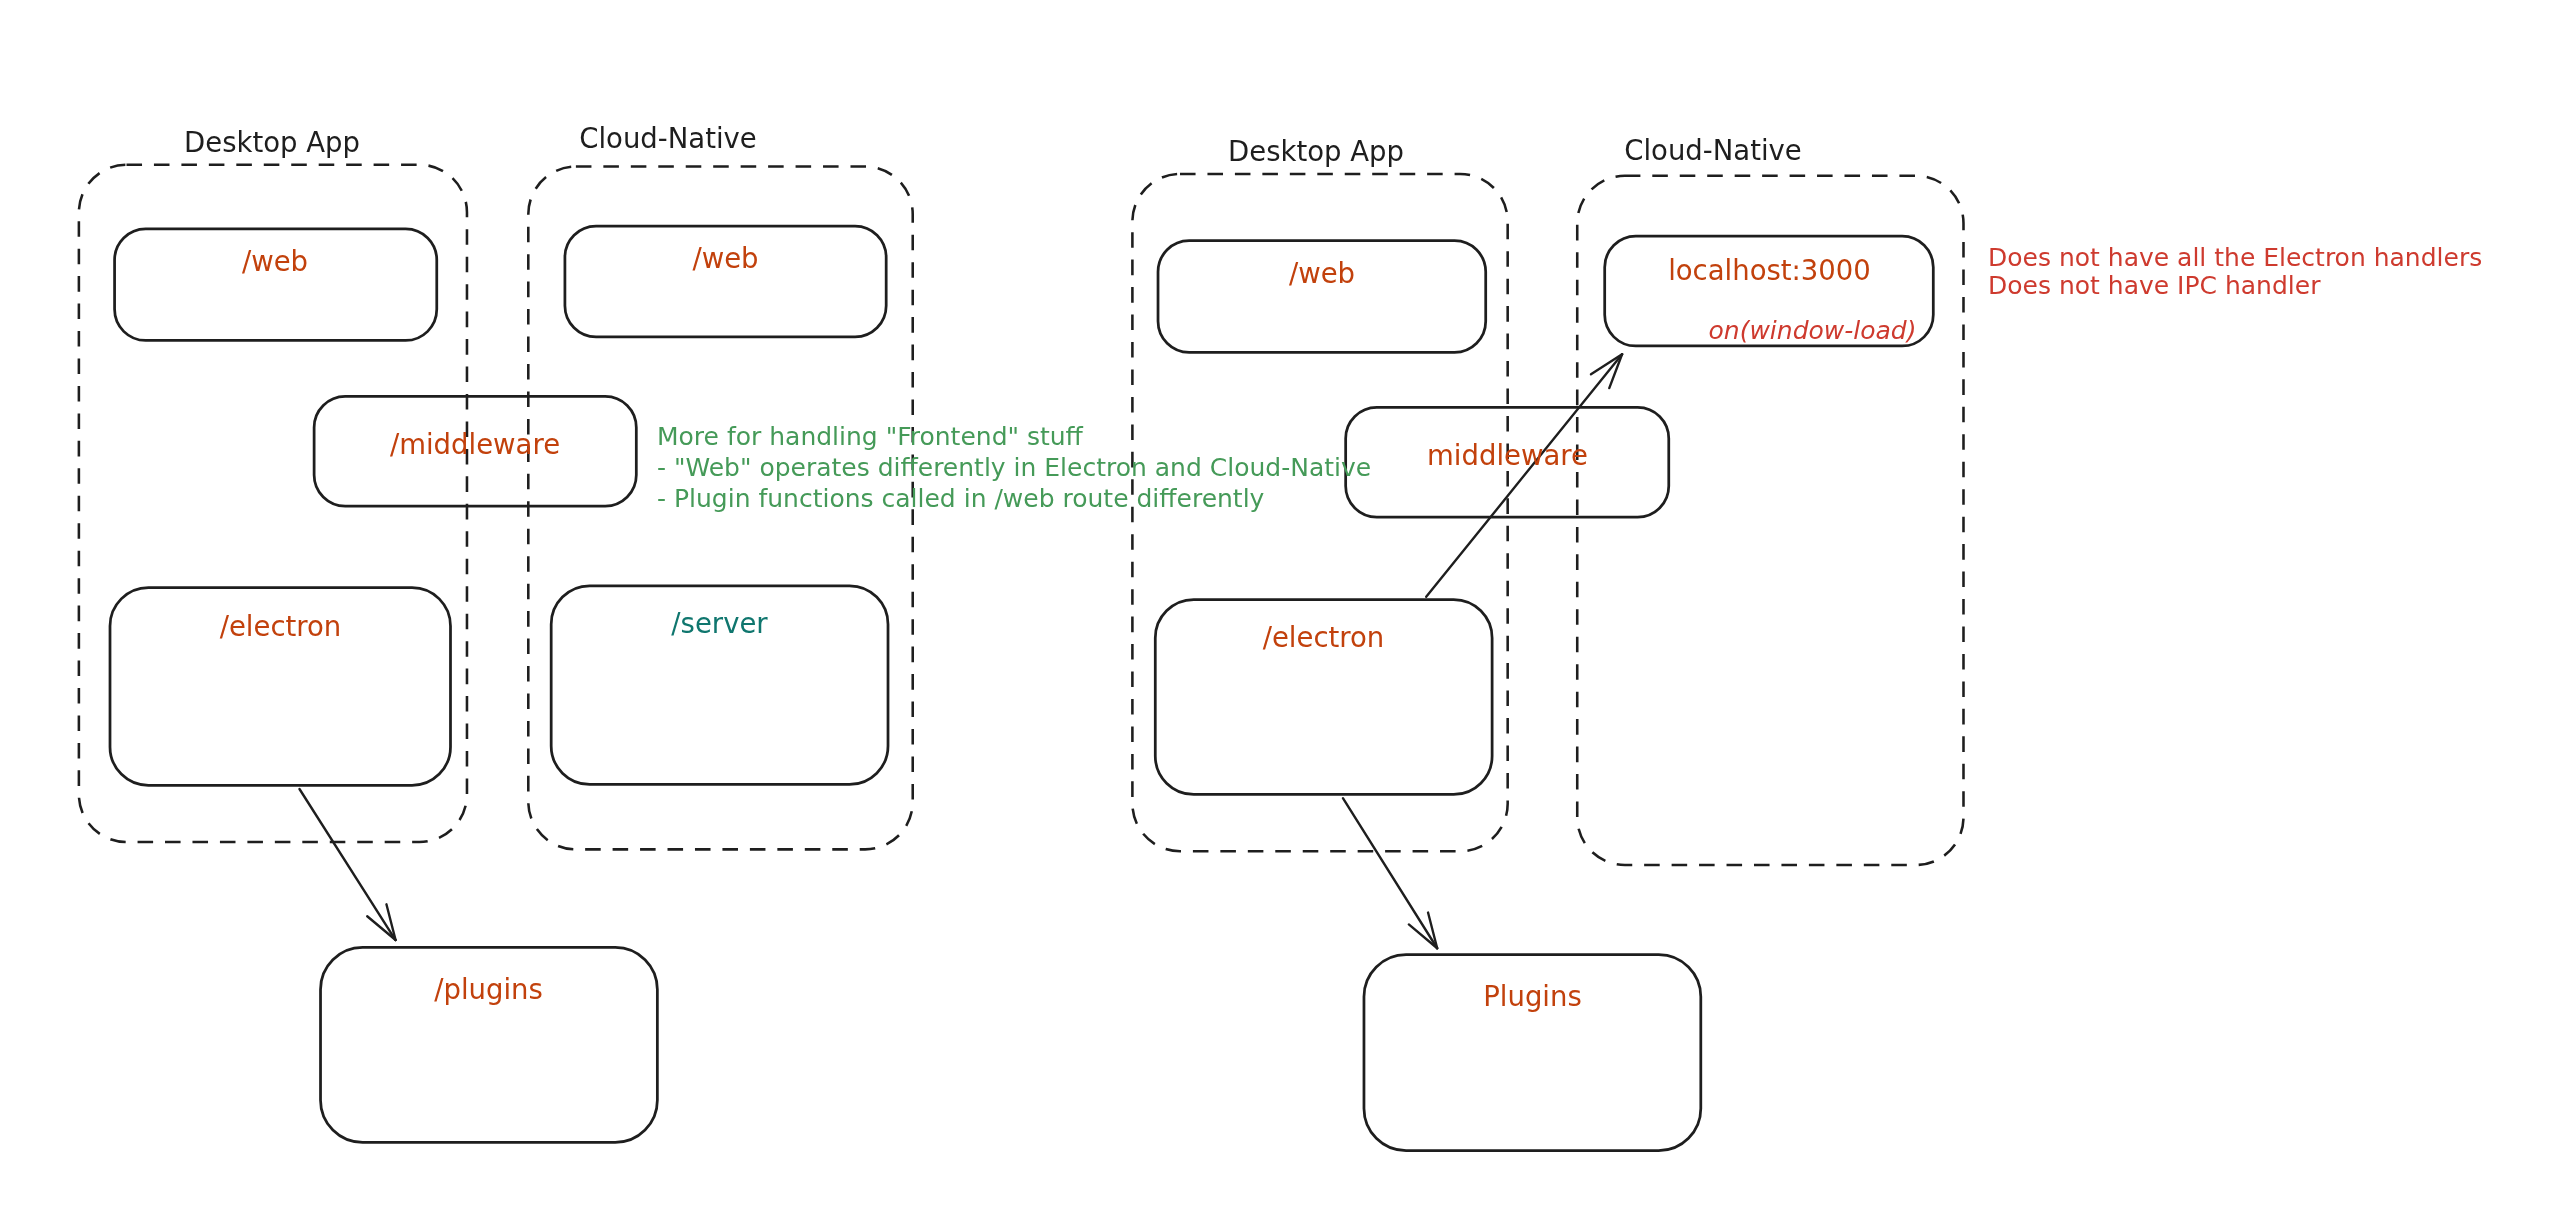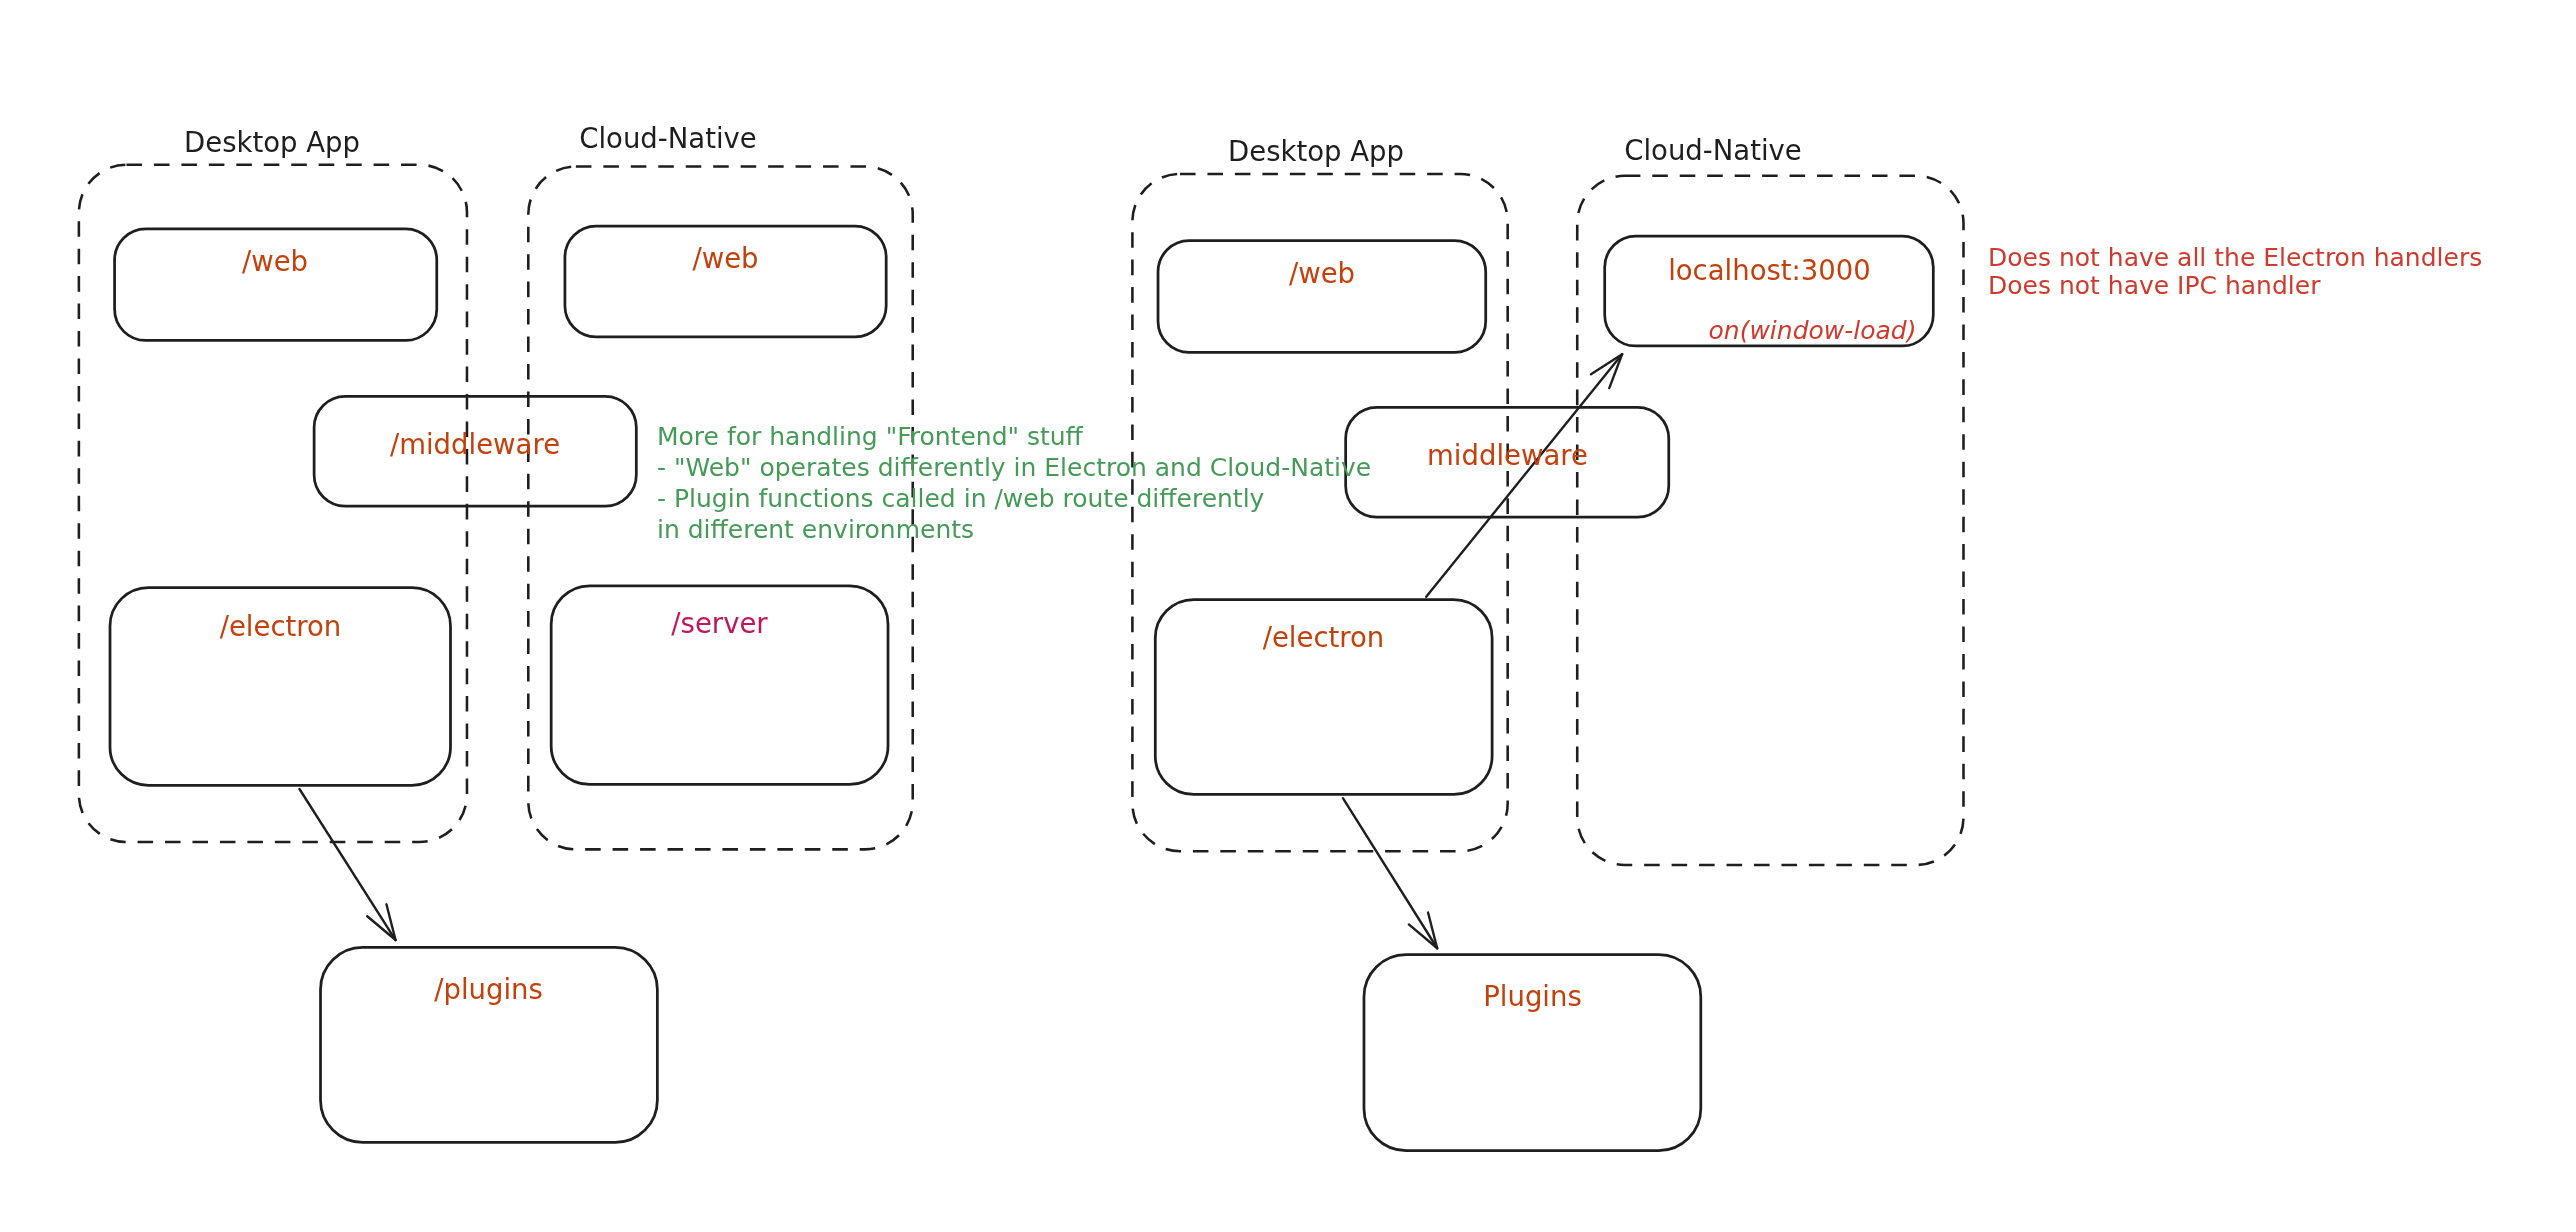--- a/index.html
+++ b/index.html
@@ -30,21 +30,21 @@
     color: #1e1e1e;
     transform: translateX(-50%);
   }
   .box-label {
     position: absolute;
     text-align: center;
     font-size: 27.5px;
     color: #c2410c;
     white-space: nowrap;
   }
-  .red-text { color: #be185d; }
+  .red-text { color: #0f766e; }
   .note {
     position: absolute;
     white-space: nowrap;
     font-size: 25px;
     line-height: 31px;
   }
   .note-green { color: #459a58; }
   .note-red { color: #ce3a2e; line-height: 28px; }
   .note div { white-space: nowrap; }
   .window-load {
@@ -117,21 +117,20 @@
   <div class="box-label" style="left:1605px; width:329px; top:254px;">localhost:3000</div>
   <div class="window-load" style="left:1648px; width:329px; top:316px;font-style:italic;">on(window-load)</div>
   <div class="box-label" style="left:1346px; width:323px; top:439px;">middleware</div>
   <div class="box-label" style="left:1155px; width:337px; top:621px;">/electron</div>
   <div class="box-label" style="left:1364px; width:337px; top:980px;">Plugins</div>
 
   <div class="note note-green" style="left:657px; top:421px;">
     <div>More for handling "Frontend" stuff</div>
     <div>- "Web" operates differently in Electron and Cloud-Native</div>
     <div>- Plugin functions called in /web route differently</div>
-    <div>in different environments</div>
   </div>
 
   <div class="note note-red" style="left:1988px; top:244px;">
     <div>Does not have all the Electron handlers</div>
     <div>Does not have IPC handler</div>
   </div>
 
 </div>
 
 

